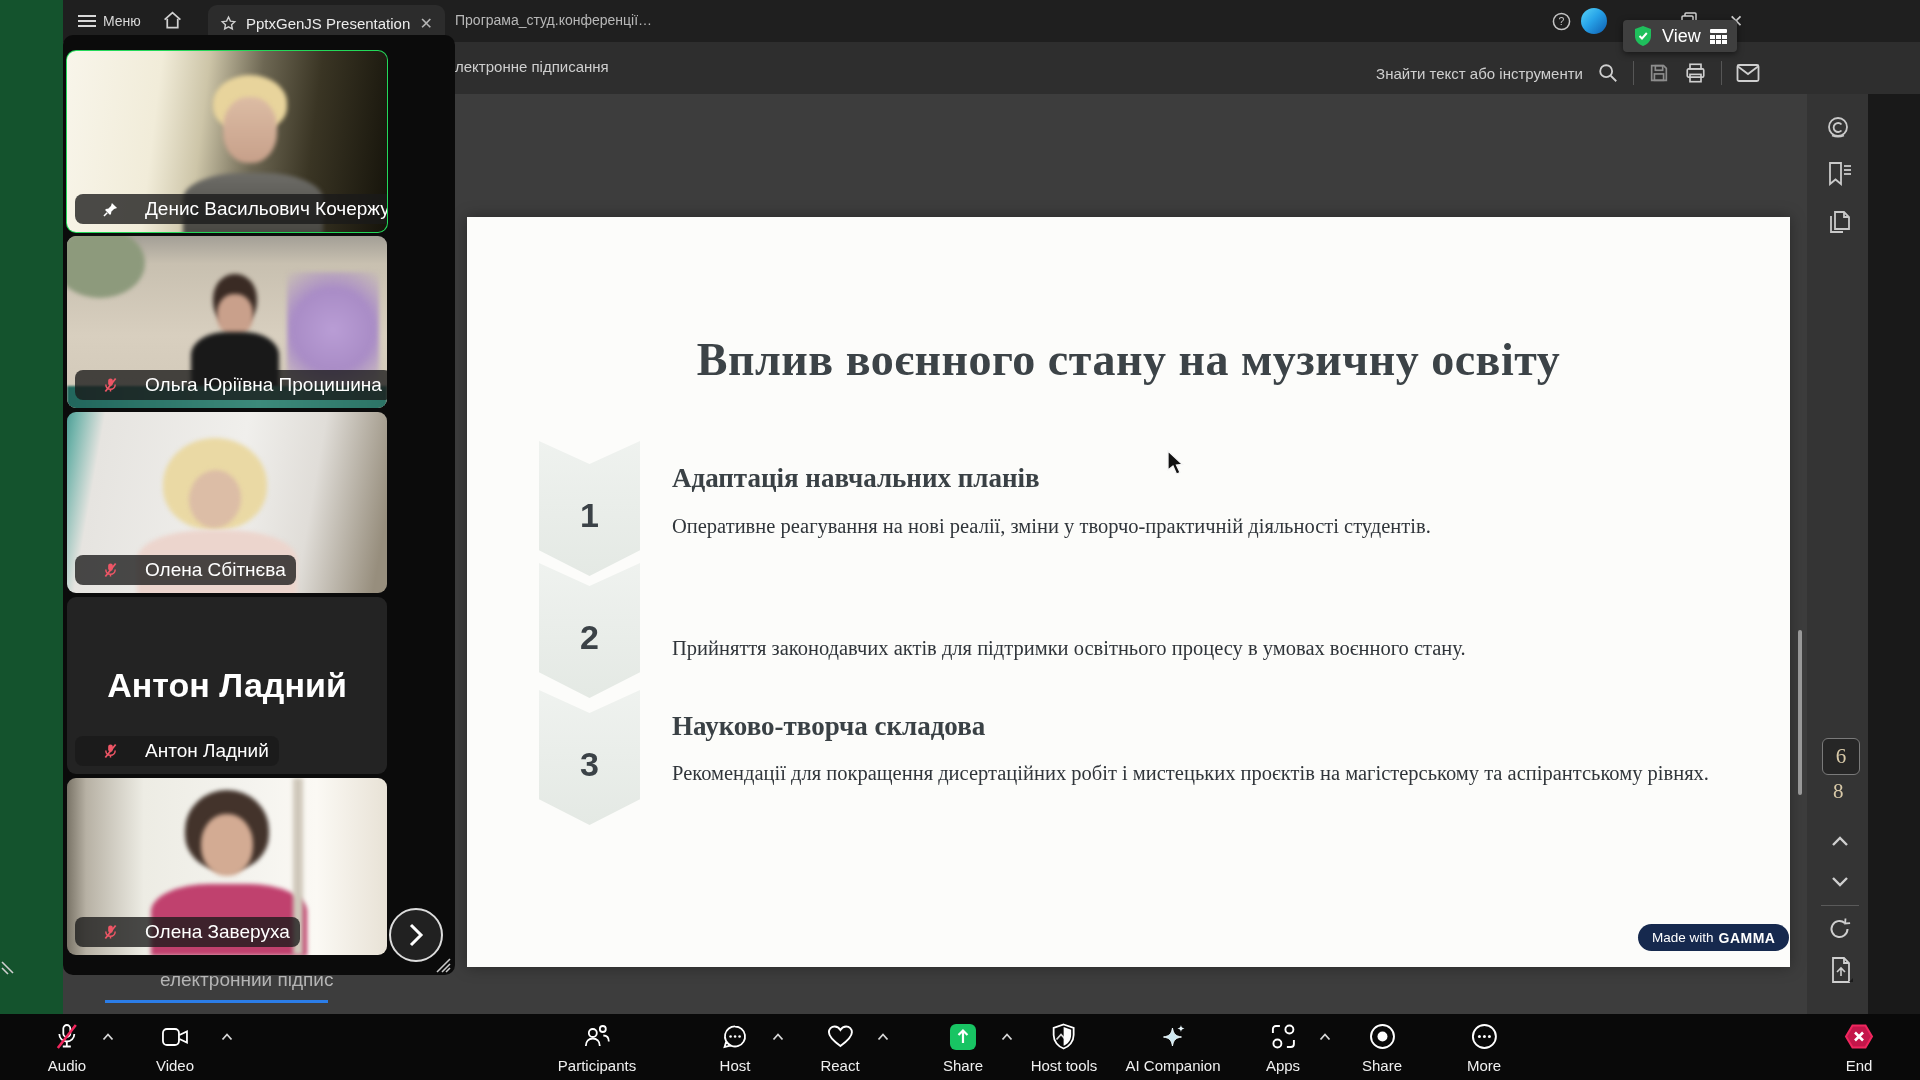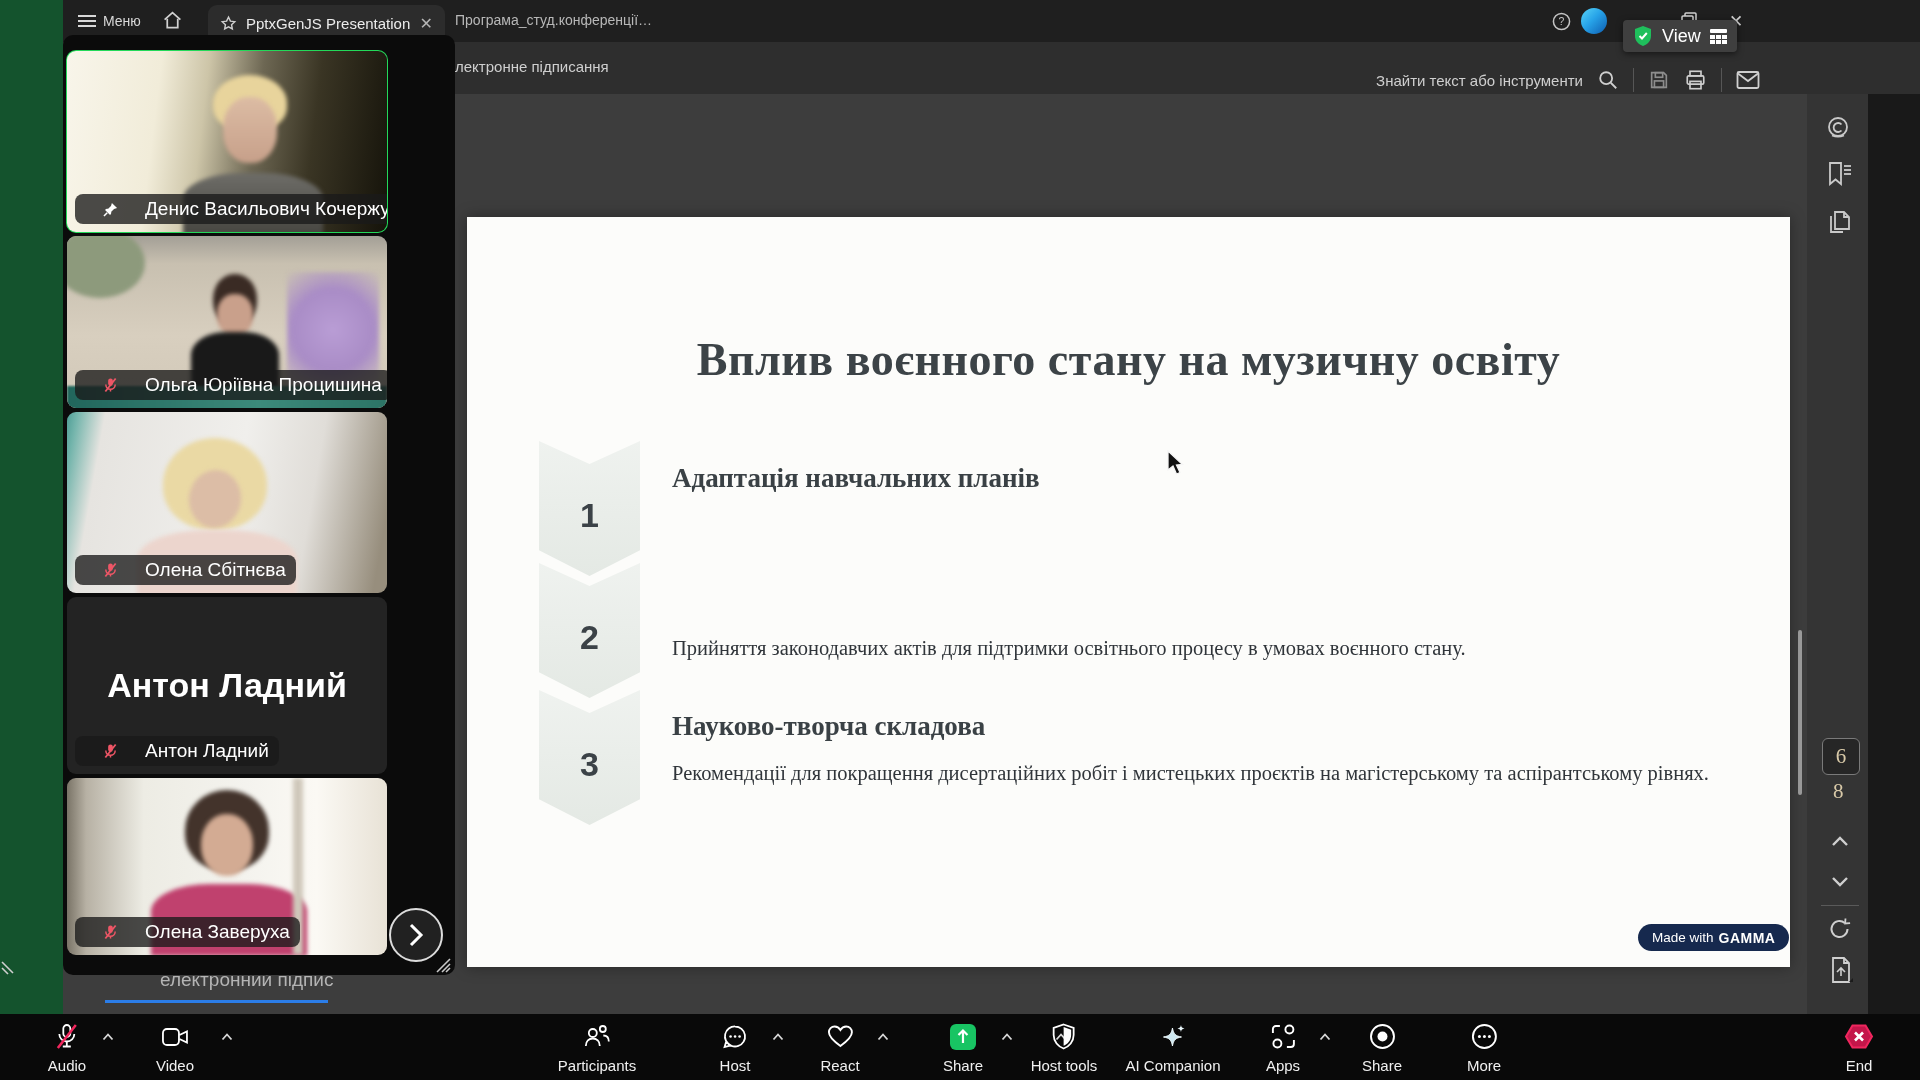--- a/index.html
+++ b/index.html
@@ -151,21 +151,21 @@
             <rect x="0" y="11" width="5" height="4"></rect>
             <rect x="6" y="11" width="5" height="4"></rect>
             <rect x="12" y="11" width="5" height="4"></rect>
           </g>
         </svg>
     </span>
   </div>
 
   <div class="abs toolbar2">
     <div class="abs tb-text" style="left:392px;top:16px;">лектронне підписання</div>
-    <div class="abs" style="right:0;top:12px;height:52px;display:flex;align-items:center;gap:14px;padding-right:160px;">
+    <div class="abs" style="right:0;top:5px;height:52px;display:flex;align-items:center;gap:14px;padding-right:160px;">
       <span class="tb-text">Знайти текст або інструменти</span>
       <span>
         <svg width="22" height="22" viewBox="0 0 24 24" fill="none" stroke="#cfcfcf" stroke-width="2">
             <circle cx="10" cy="10" r="6.5"></circle>
             <line x1="15" y1="15" x2="21" y2="21"></line>
           </svg>
       </span>
       <span class="vsep"></span>
       <span>
         <svg width="22" height="22" viewBox="0 0 24 24" fill="none" stroke="#8d8d8d" stroke-width="1.8">
@@ -252,20 +252,21 @@
   <div class="abs behind-text">електронний підпис</div>
   <div class="abs blue-line"></div>
 
   <div class="abs slide">
     <div class="slide-title">Вплив воєнного стану на музичну освіту</div>
 
     <div class="chev-badge" style="top:224px;">
       <span class="chev-num">1</span>
     </div>
     <div class="item-head" style="top:246px;">Адаптація навчальних планів</div>
+    <div class="item-body" style="top:298px;">Оперативне реагування на нові реалії, зміни у творчо-практичній діяльності студентів.</div>
 
     <div class="chev-badge" style="top:346px;">
       <span class="chev-num">2</span>
     </div>
     <div class="item-body" style="top:420px;">Прийняття законодавчих актів для підтримки освітнього процесу в умовах воєнного стану.</div>
 
     <div class="chev-badge" style="top:473px;">
       <span class="chev-num">3</span>
     </div>
     <div class="item-head" style="top:494px;">Науково-творча складова</div>

